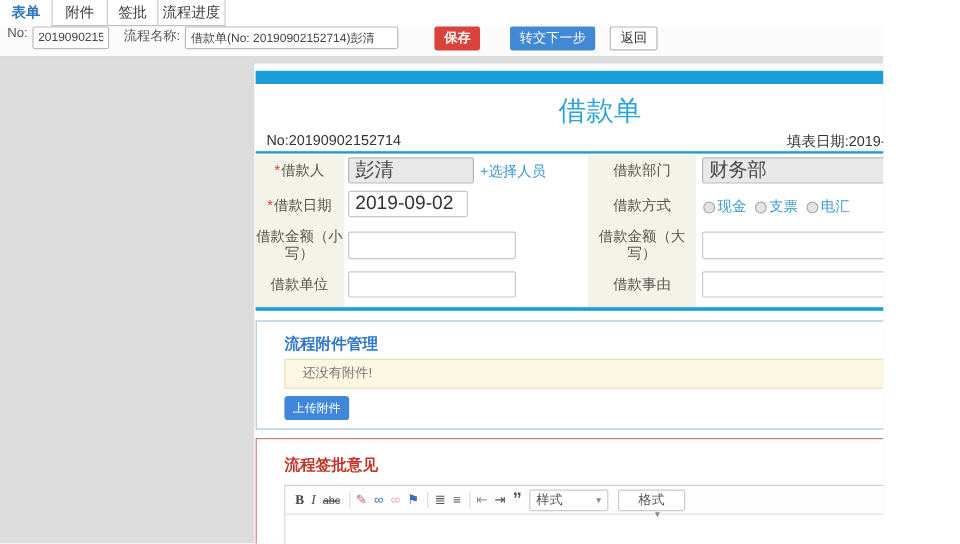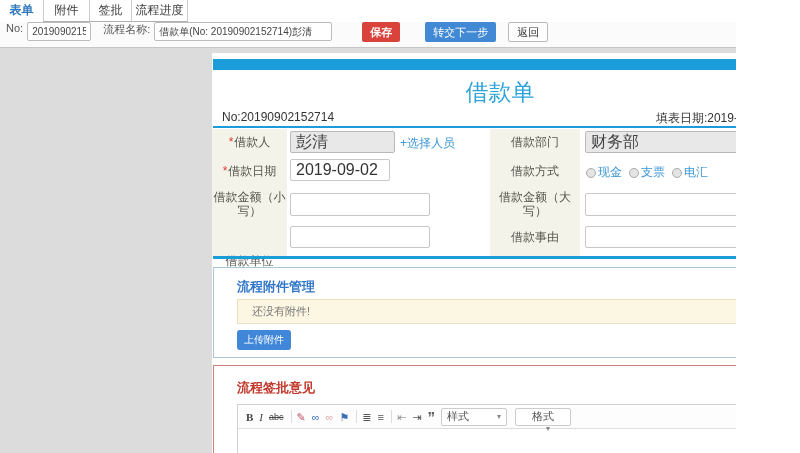--- a/index.html
+++ b/index.html
@@ -151,21 +151,21 @@
             <span class="radio-dot"></span>
             <span>电汇</span>
           </span>
       </div>
 
       <div class="flabel fl1" style="top:61px;">借款金额（小写）</div>
       <input class="finput" style="left: 78px; top: 64px; width: 140px; height: 23px;">
       <div class="flabel fl2" style="top:61px;">借款金额（大写）</div>
       <input class="finput" style="left: 373px; top: 64px; width: 168px; height: 23px;">
 
-      <div class="flabel fl1" style="top:101px;margin-top:24px;">借款单位</div>
+      <div class="flabel fl1" style="top:101px;">借款单位</div>
       <input class="finput" style="left: 78px; top: 97px; width: 140px;">
       <div class="flabel fl2" style="top:101px;">借款事由</div>
       <input class="finput" style="left: 373px; top: 97px; width: 168px;">
 
       <div class="blueline" style="top:127px; height:3px; left:1px;"></div>
     </div>
 
     <div class="secbox" id="attach-box">
       <div class="sec-heading" id="attach-heading">流程附件管理</div>
       <div id="attach-msg">还没有附件!</div>

